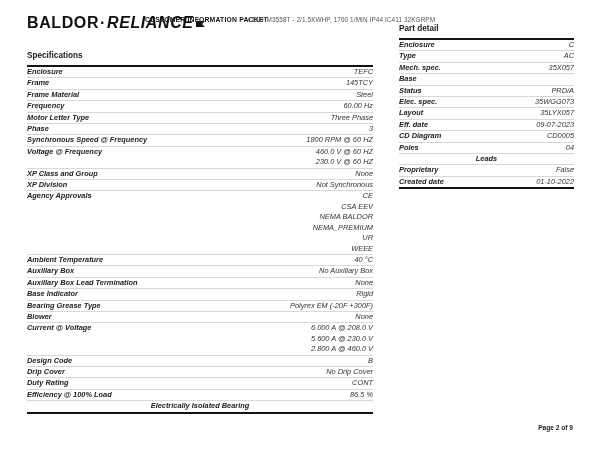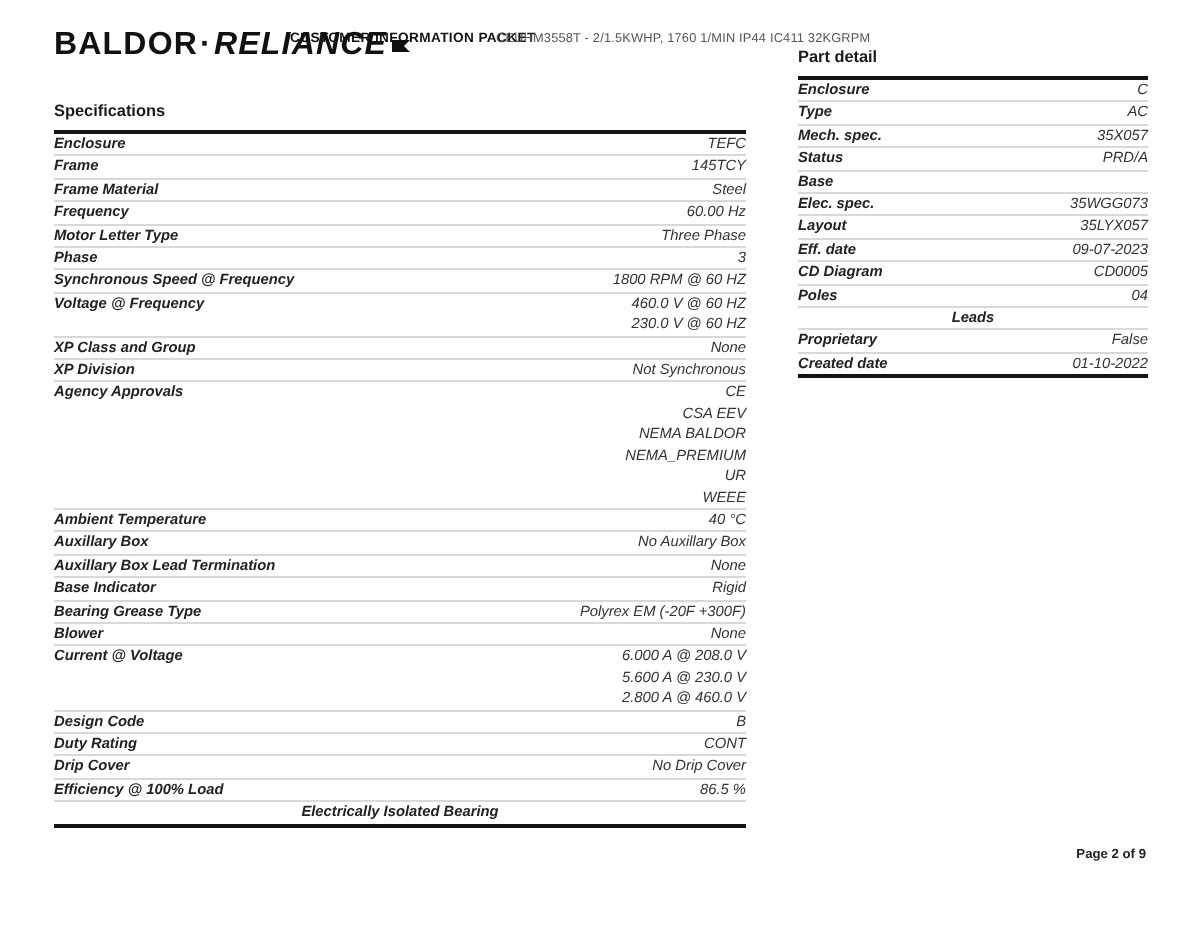--- a/index.html
+++ b/index.html
@@ -204,29 +204,29 @@
           <span class="value-line">2.800 A @ 460.0 V</span>
         </span>
       </div>
       <div class="spec-row">
         <span class="row-label">Design Code</span>
         <span class="row-values">
           <span class="value-line">B</span>
         </span>
       </div>
       <div class="spec-row">
+        <span class="row-label">Drip Cover</span>
+        <span class="row-values">
+          <span class="value-line">No Drip Cover</span>
+        </span>
+      </div>
+      <div class="spec-row">
         <span class="row-label">Duty Rating</span>
         <span class="row-values">
           <span class="value-line">CONT</span>
-        </span>
-      </div>
-      <div class="spec-row">
-        <span class="row-label">Drip Cover</span>
-        <span class="row-values">
-          <span class="value-line">No Drip Cover</span>
         </span>
       </div>
       <div class="spec-row">
         <span class="row-label">Efficiency @ 100% Load</span>
         <span class="row-values">
           <span class="value-line">86.5 %</span>
         </span>
       </div>
       <div class="spec-row">
         <span class="row-label">Electrically Isolated Bearing</span>
@@ -249,29 +249,29 @@
           <span class="value-line">AC</span>
         </span>
       </div>
       <div class="spec-row">
         <span class="row-label">Mech. spec.</span>
         <span class="row-values">
           <span class="value-line">35X057</span>
         </span>
       </div>
       <div class="spec-row">
+        <span class="row-label">Base</span>
+        <span class="row-values">
+          <span class="value-line"></span>
+        </span>
+      </div>
+      <div class="spec-row">
         <span class="row-label">Status</span>
         <span class="row-values">
           <span class="value-line">PRD/A</span>
-        </span>
-      </div>
-      <div class="spec-row">
-        <span class="row-label">Base</span>
-        <span class="row-values">
-          <span class="value-line"></span>
         </span>
       </div>
       <div class="spec-row">
         <span class="row-label">Elec. spec.</span>
         <span class="row-values">
           <span class="value-line">35WGG073</span>
         </span>
       </div>
       <div class="spec-row">
         <span class="row-label">Layout</span>

